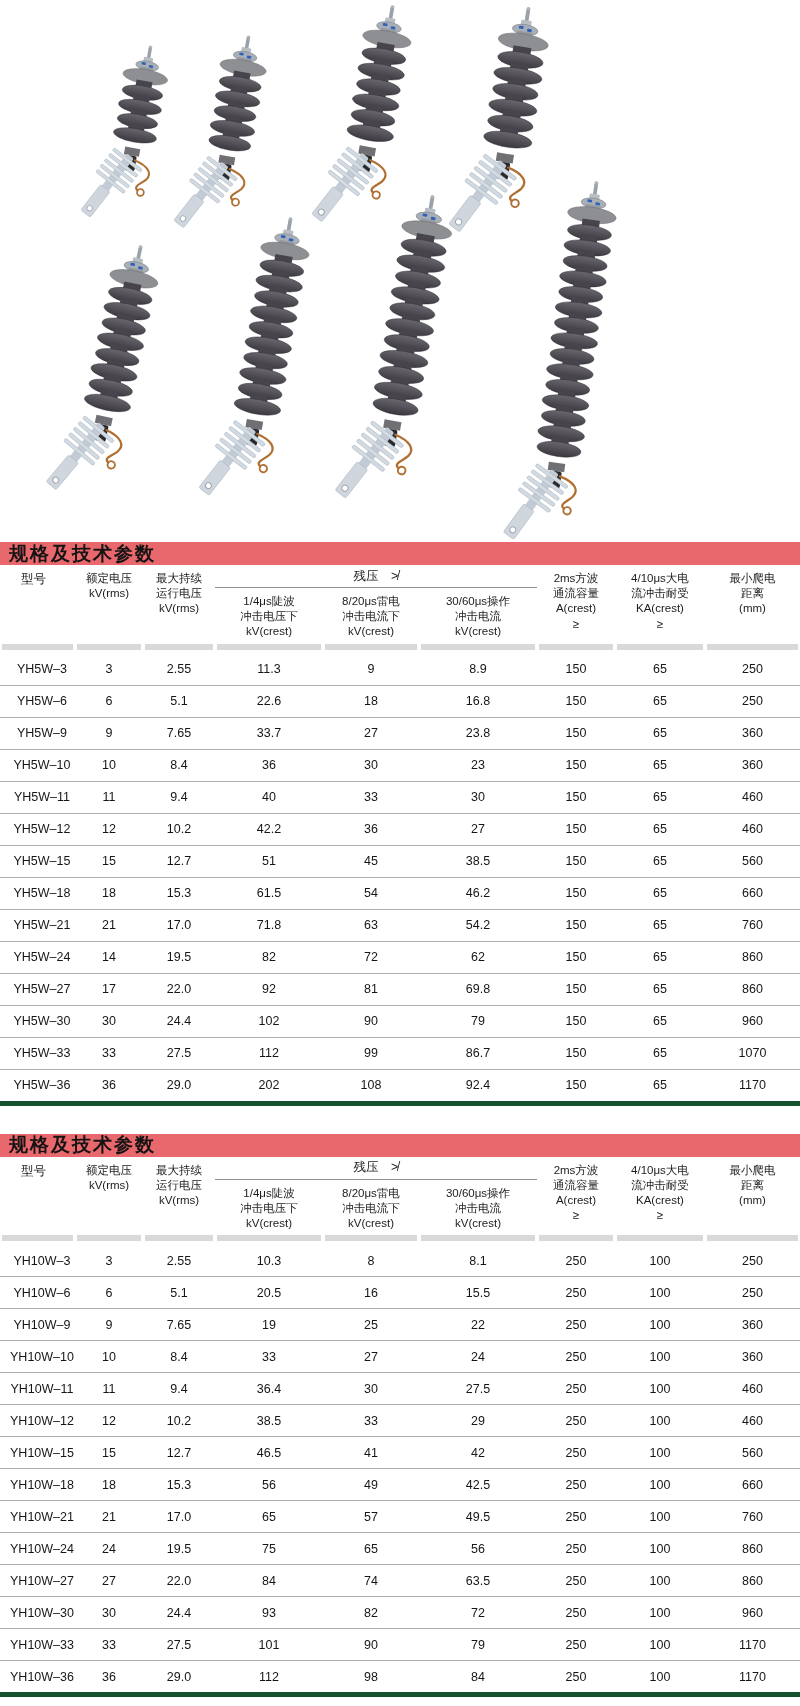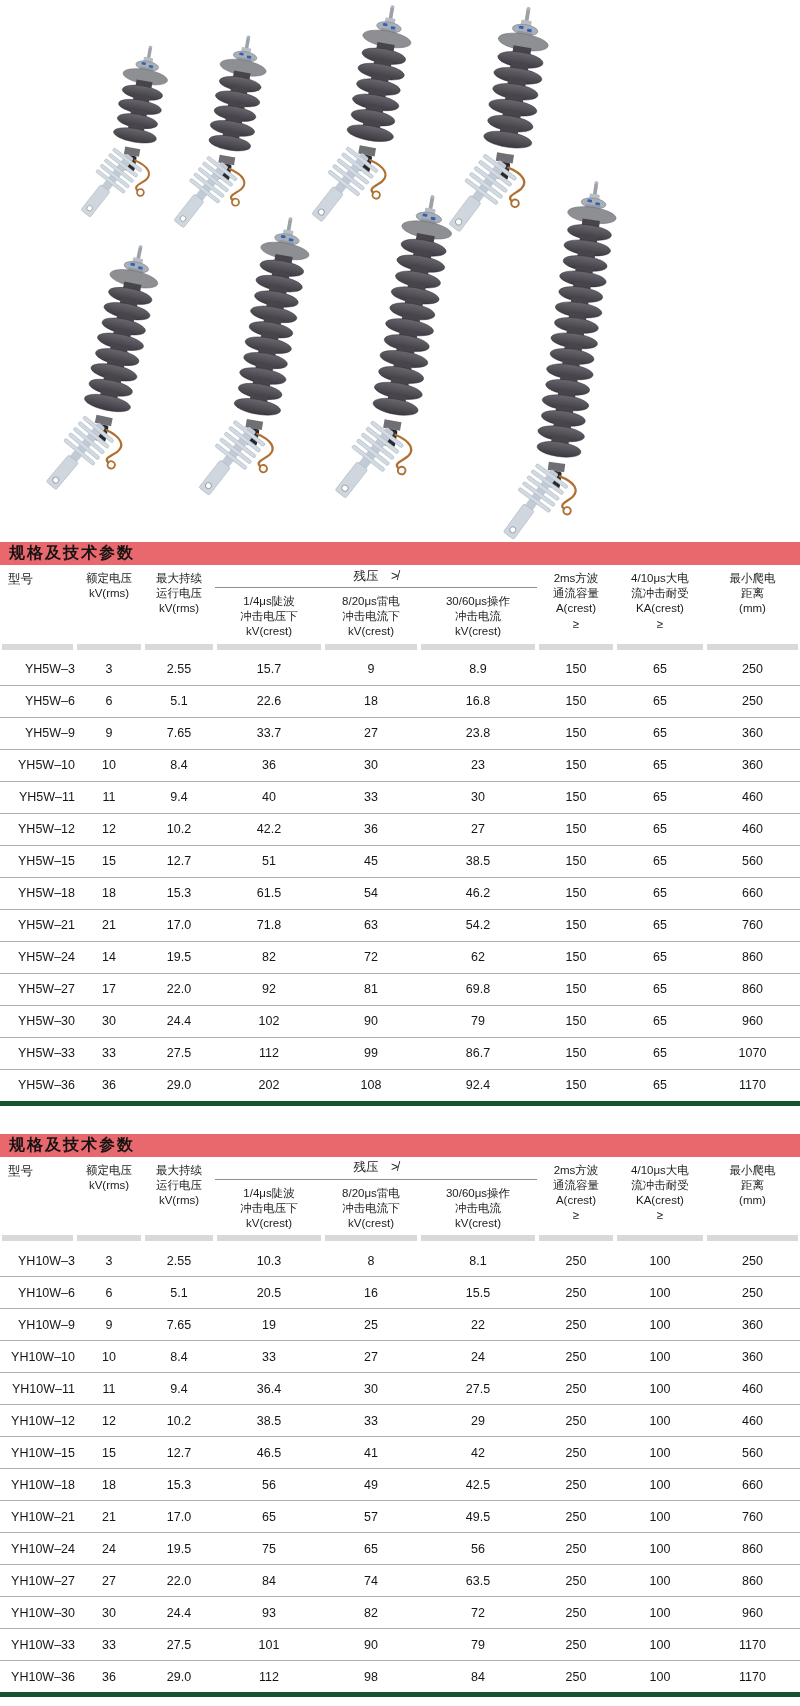--- a/index.html
+++ b/index.html
@@ -1,32 +1,32 @@
 <!DOCTYPE html>
 <html><head>
 <meta charset="utf-8">
 <style>
   html,body{margin:0;padding:0;background:#ffffff;}
   body{width:800px;font-family:"Liberation Sans","DejaVu Sans",sans-serif;color:#1b1b1b;}
   .gallery{width:800px;height:542px;overflow:hidden;}
   .section{width:800px;}
   .section-gap{margin-top:28px;}
   .bar{height:23px;background:#e9686e;display:flex;align-items:center;padding-left:9px;
-       font-size:16px;font-weight:bold;color:#161313;letter-spacing:2px;}
+       font-size:19px;font-weight:bold;color:#161313;letter-spacing:2px;}
   table{width:800px;border-collapse:collapse;table-layout:fixed;}
   thead th{font-weight:normal;font-size:11.5px;line-height:1.32;color:#1c1c1c;text-align:center;
            vertical-align:top;padding:6px 0 0 0;white-space:pre-line;}
-  th.model-h{text-align:left;padding-left:8px;font-size:12.5px;}
+  th.model-h{text-align:left;padding-left:21px;font-size:12.5px;}
   th.group-h{vertical-align:middle;height:22px;padding:0 0 0 0;border-bottom:1px solid #8f8f8f;font-size:12.5px;}
   tr.band th{padding:4px 0 0 0;height:10px;}
   .bandblock{height:6px;background:#d9d9d9;margin:0 2px;}
   tbody td{height:31px;padding:0;text-align:center;font-size:12.5px;color:#161616;border-top:1px solid #aeaeae;}
   tbody tr:first-child td{border-top:none;}
   tbody tr:last-child td{border-bottom:5px solid #14532d;}
-  tbody td.model{text-align:right;padding-left:9px;}
+  tbody td.model{text-align:center;padding-left:9px;}
 </style>
 </head>
 <body>
 
 <div class="gallery">
   <svg id="gallery-svg" width="800" height="542" viewBox="0 0 800 542">
     <defs>
       <linearGradient id="gshed" x1="0" y1="0" x2="0" y2="1">
         <stop offset="0" stop-color="#6a676e"></stop>
         <stop offset="1" stop-color="#3a383e"></stop>
@@ -415,21 +415,21 @@
         <th><div class="bandblock"></div></th>
           <th><div class="bandblock"></div></th>
         <th><div class="bandblock"></div></th>
       </tr>
     </thead>
     <tbody>
         <tr>
           <td class="model">YH5W–3</td>
           <td>3</td>
           <td>2.55</td>
-          <td>15.7</td>
+          <td>11.3</td>
           <td>9</td>
           <td>8.9</td>
           <td>150</td>
           <td>65</td>
           <td>250</td>
         </tr>
         <tr>
           <td class="model">YH5W–6</td>
           <td>6</td>
           <td>5.1</td>

